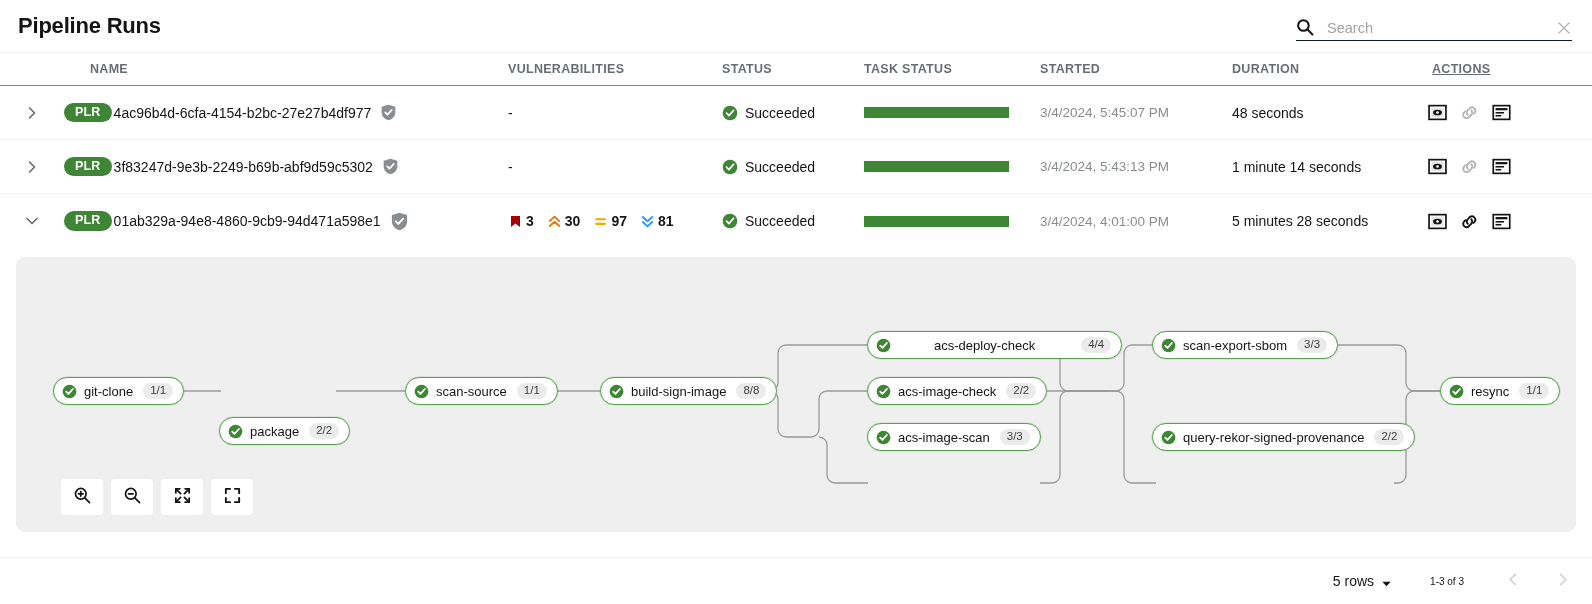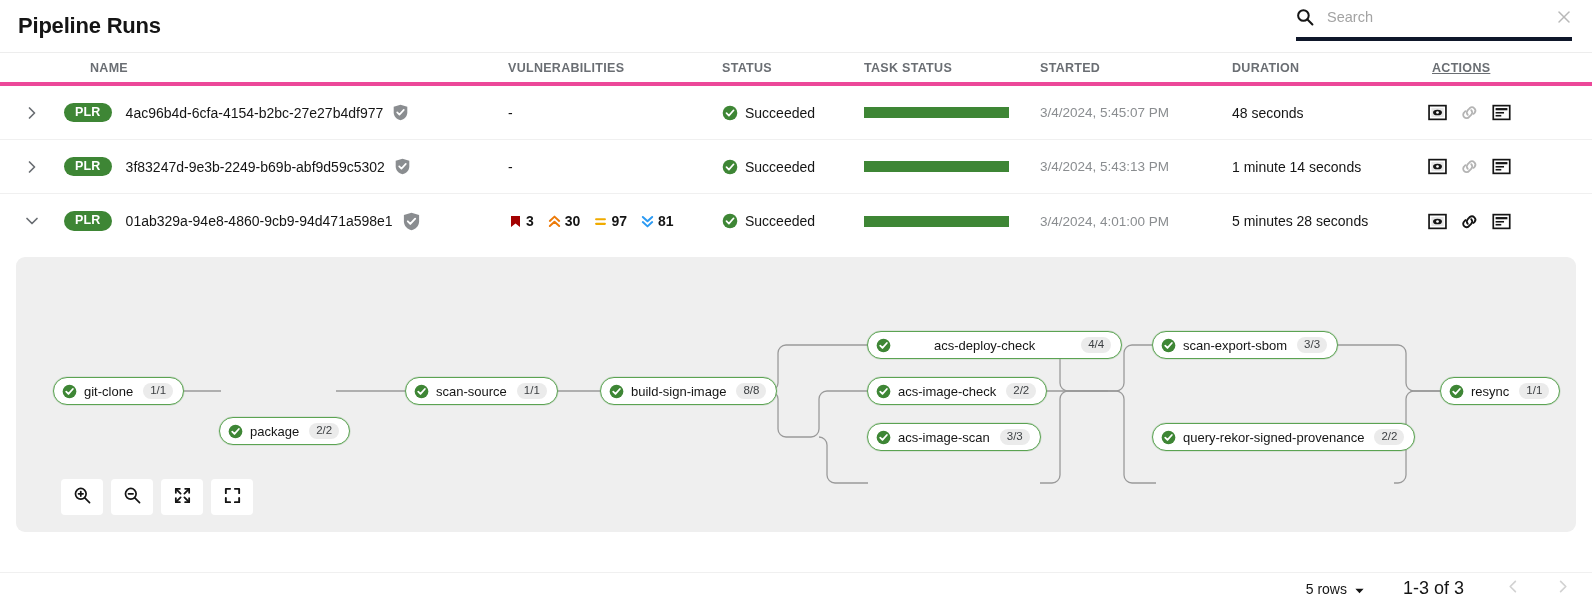--- a/index.html
+++ b/index.html
@@ -25,45 +25,45 @@
     font-weight: bold;
     letter-spacing: -0.2px;
     color: #151515;
   }
   .search-wrap {
     position: absolute;
     right: 20px;
     top: 11px;
     width: 276px;
     display: flex;
-    align-items: center;
-    border-bottom: 4px solid #0f172a;
+    align-items: flex-end;
+    border-bottom: 1px solid #0f172a;
     height: 30px;
-    padding-bottom: 14px;
+    padding-bottom: 4px;
   }
   .search-icon { width: 18px; height: 18px; flex: 0 0 18px; margin-right: 13px; color:#151515; }
   .search-input {
     border: none; outline: none; background: transparent;
     font-family: "Liberation Sans", sans-serif;
     font-size: 14.5px; color: #151515;
     flex: 1 1 auto; padding: 0;
   }
   .search-input::placeholder { color: #a3a3a3; }
   .search-clear {
     width: 16px; height: 16px; flex: 0 0 16px;
     color: #b8b8b8; cursor: pointer; margin-left: 6px;
   }
 
   
   .table { width: 100%; }
   .thead {
     display: flex; align-items: center;
     height: 34px;
     border-top: 1px solid #ededed;
-    border-bottom: 4px solid #ec4899;
+    border-bottom: 1px solid #ec4899;
     font-size: 12.5px;
     font-weight: bold;
     letter-spacing: 0.3px;
     color: #6a6e73;
   }
   .row {
     display: flex; align-items: center;
     height: 54px;
     border-bottom: 1px solid #f0f0f0;
     font-size: 14px;
@@ -79,21 +79,21 @@
   .thead .c-act { padding-left: 4px; }
   .thead .c-name { padding-left: 26px; }
 
   .chev { width: 16px; height: 16px; color: #6a6e73; cursor: pointer; }
 
   .plr-badge {
     background: #3e8635; color: #ffffff;
     font-size: 12.5px; font-weight: bold; letter-spacing: 0.2px;
     border-radius: 30px;
     padding: 3px 11px 4px;
-    margin-right: 14px;
+    margin-right: 2px;
     line-height: 1;
   }
   .run-name { font-size: 14px; color: #151515; }
   .shield-icon { width: 17px; height: 17px; margin-left: 9px; color: #8a8d90; flex:0 0 17px; }
   .shield-icon.lg { width: 19px; height: 19px; flex:0 0 19px; }
 
   .vuln-dash { color: #151515; font-size: 14px; }
   .vuln-group { display: flex; align-items: center; gap: 4px; }
   .vuln-item { display: flex; align-items: center; gap: 3px; margin-right: 9px; }
   .vuln-item svg { width: 15px; height: 15px; display:block; }
@@ -157,33 +157,33 @@
     border-radius: 4px;
     display: flex; align-items: center; justify-content: center;
     cursor: pointer;
     color: #151515;
   }
   .gc-btn svg { width: 19px; height: 19px; }
 
   
   .footer {
     position: absolute; left: 0; right: 0; bottom: 0;
-    height: 32px;
+    height: 47px;
     border-top: 1px solid #f0f0f0;
     display: flex; align-items: center; justify-content: flex-end;
     padding-right: 22px;
     gap: 0;
   }
   .rows-select {
     display: flex; align-items: center; gap: 7px;
     font-size: 14px; color: #151515; cursor: pointer;
     margin-right: 38px;
   }
   .caret { width: 11px; height: 11px; color:#151515; }
-  .page-range { font-size: 18px; color: #151515; margin-right: 42px; }
+  .page-range { font-size: 10px; color: #151515; margin-right: 42px; }
   .pager { display: flex; align-items: center; gap: 34px; }
   .pager svg { width: 15px; height: 15px; color: #d2d2d2; cursor: pointer; }
 </style>
 </head>
 <body>
 
 <div class="page-header">
   <div class="page-title">Pipeline Runs</div>
 
   <div class="search-wrap">

